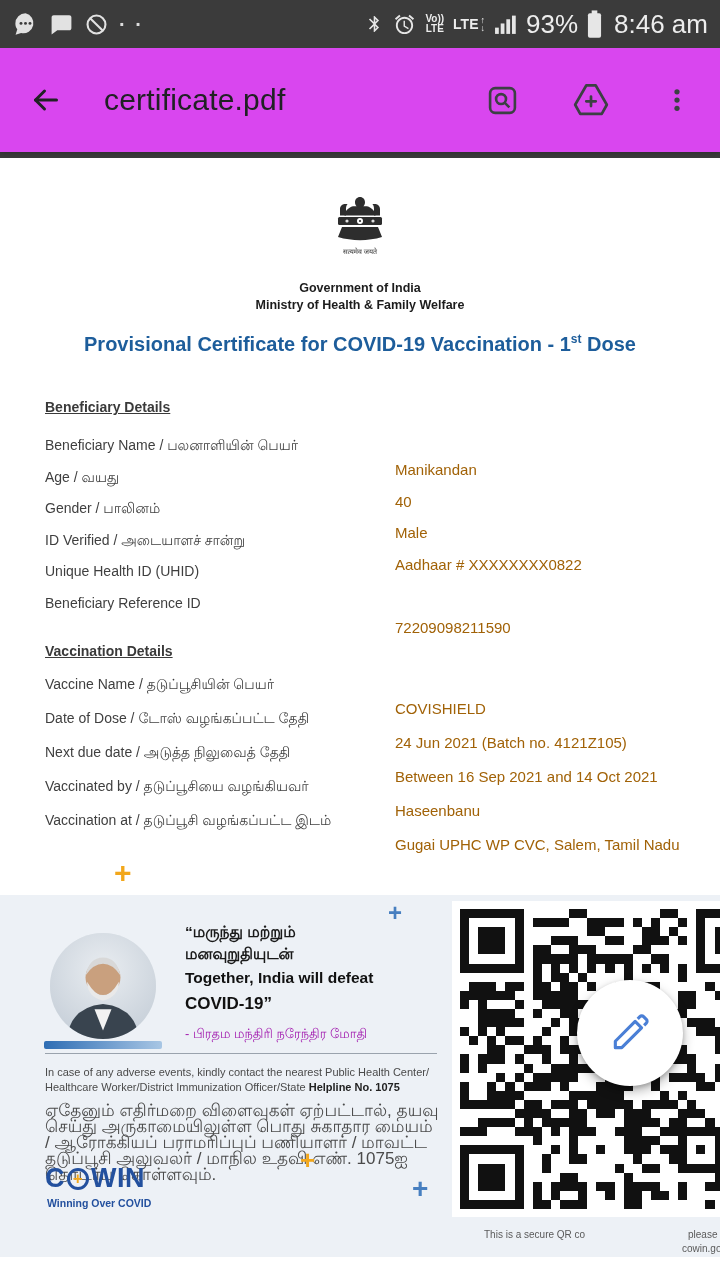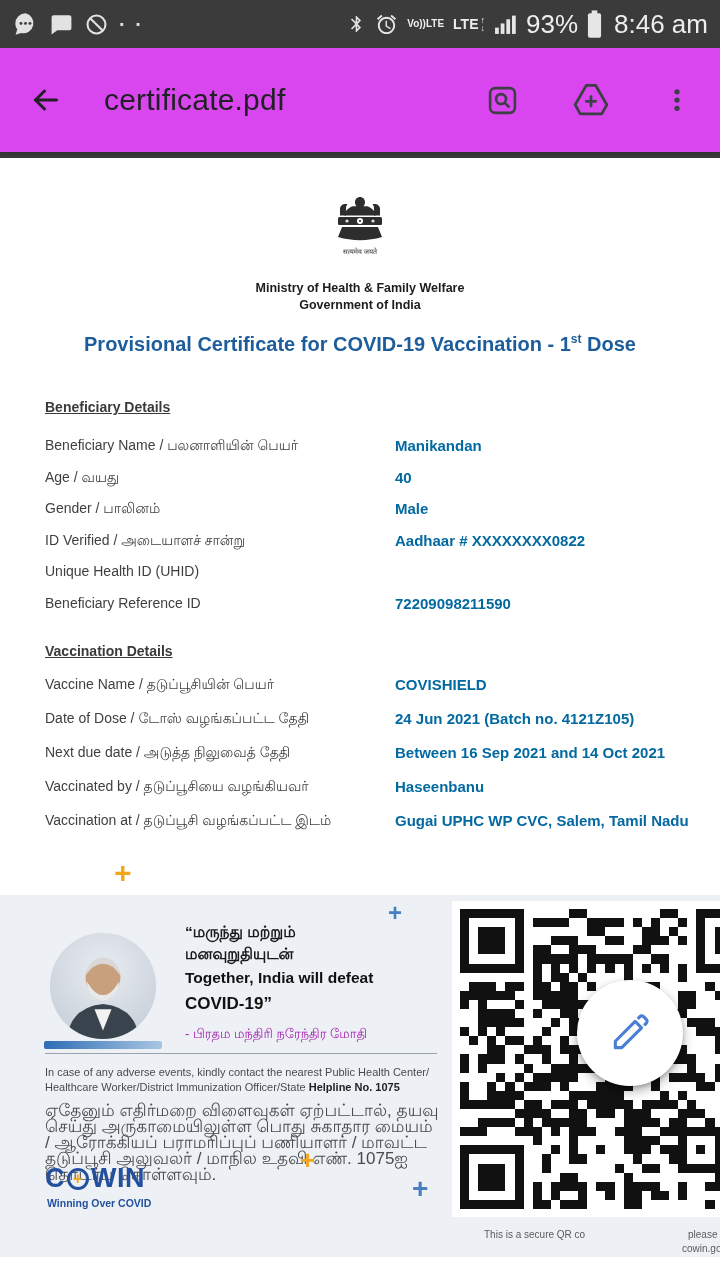--- a/index.html
+++ b/index.html
@@ -14,21 +14,21 @@
   .status-bar {
     position:absolute; top:0; left:0; width:720px; height:48px;
     background:#3b3b3b; color:#ededed;
     display:flex; align-items:center; justify-content:space-between;
     padding:0 12px; z-index:5;
   }
   .sb-left { display:flex; align-items:center; gap:10px; }
   .sb-right { display:flex; align-items:center; gap:9px; }
   .sb-icon { display:inline-flex; align-items:center; }
   .sb-more { font-size:20px; font-weight:bold; letter-spacing:2px; color:#dcdcdc; }
-  .sb-volte { display:inline-flex; flex-direction:row; align-items:center;
+  .sb-volte { display:inline-flex; flex-direction:column; align-items:center;
     font-size:10px; font-weight:bold; line-height:10.5px; }
   .sb-lte { display:inline-flex; align-items:center; gap:2px; }
   .lte-t { font-size:14px; font-weight:bold; }
   .lte-a { display:inline-flex; flex-direction:column; font-size:9px; line-height:8.5px; }
   .sb-batt-pct { font-size:26px; }
   .sb-time { font-size:26px; margin-left:3px; }
 
   
   .app-bar {
     position:absolute; top:48px; left:0; width:720px; height:104px;
@@ -57,21 +57,21 @@
   .section { position:absolute; left:0; width:720px; }
   .section-heading { margin-left:45px; font-size:14px; font-weight:bold;
     color:#3a3a3a; text-decoration:underline; line-height:18px; }
   .rows { }
   .b-rows { margin-top:21px; }
   .v-rows { margin-top:16px; }
   .row { display:flex; align-items:flex-start; }
   .b-row { height:31.5px; }
   .v-row { height:34px; }
   .row-label { flex:0 0 395px; padding-left:45px; font-size:14px; color:#3f3f3f; white-space:nowrap; }
-  .row-value { font-size:15px; font-weight:bold; color:#0369a1; white-space:nowrap; }
+  .row-value { font-size:15px; font-weight:normal; color:#a16207; white-space:nowrap;margin-top:24px; }
 
   
   .plus { position:absolute; font-weight:bold; line-height:1; z-index:2; }
   .plus-yellow { color:var(--accent-orange,#f2a71b); }
   .plus-blue { color:var(--accent-blue,#477fc0); }
 
   
   .banner { position:absolute; top:737px; left:0; width:720px; height:362px; background:#edf1f6; }
 
   .photo { position:absolute; left:50px; top:38px; width:106px; height:106px;
@@ -227,22 +227,22 @@
         </g>
         <circle cx="27" cy="25" r="3" fill="#fff"></circle>
         <circle cx="27" cy="25" r="1.1" fill="#2d2d2d"></circle>
         <circle cx="14" cy="25" r="1.6" fill="#fff" opacity=".85"></circle>
         <circle cx="40" cy="25" r="1.6" fill="#fff" opacity=".85"></circle>
       </svg>
       <div class="emblem-motto">सत्यमेव जयते</div>
     </div>
 
     <div class="ministry">
+      <div>Government of India</div>
       <div>Ministry of Health &amp; Family Welfare</div>
-      <div>Government of India</div>
     </div>
 
     <div class="cert-title">
       <span>Provisional Certificate for COVID-19 Vaccination - 1</span><sup>st</sup><span> Dose</span>
     </div>
 
     <div class="section" style="top:240px;">
       <div class="section-heading">Beneficiary Details</div>
       <div class="rows b-rows">
         <div class="row b-row">

